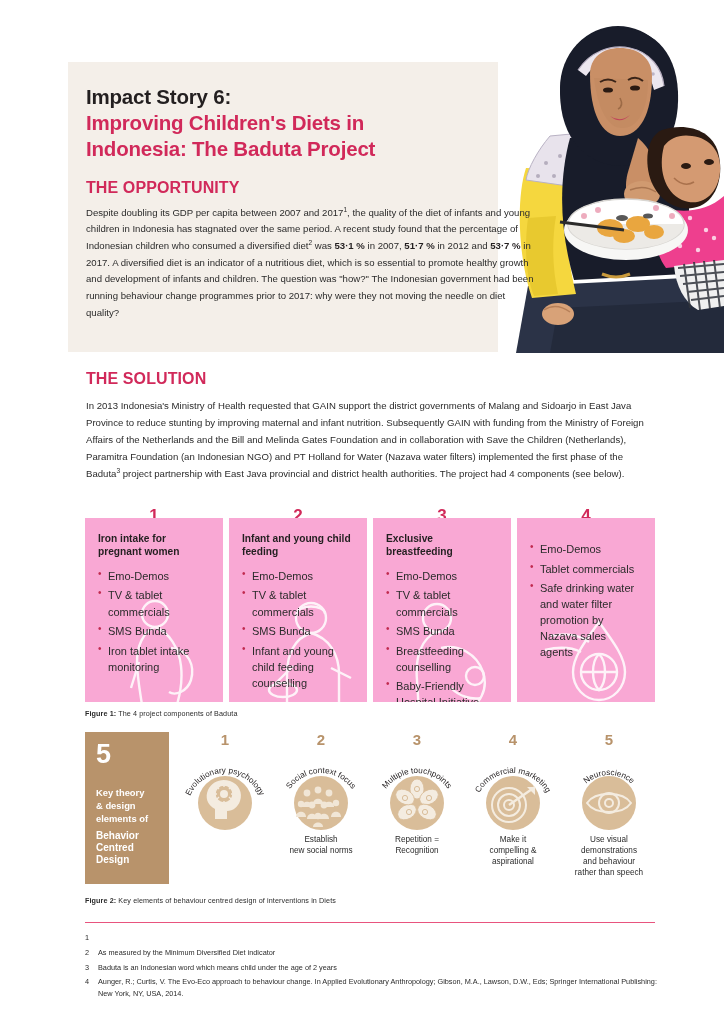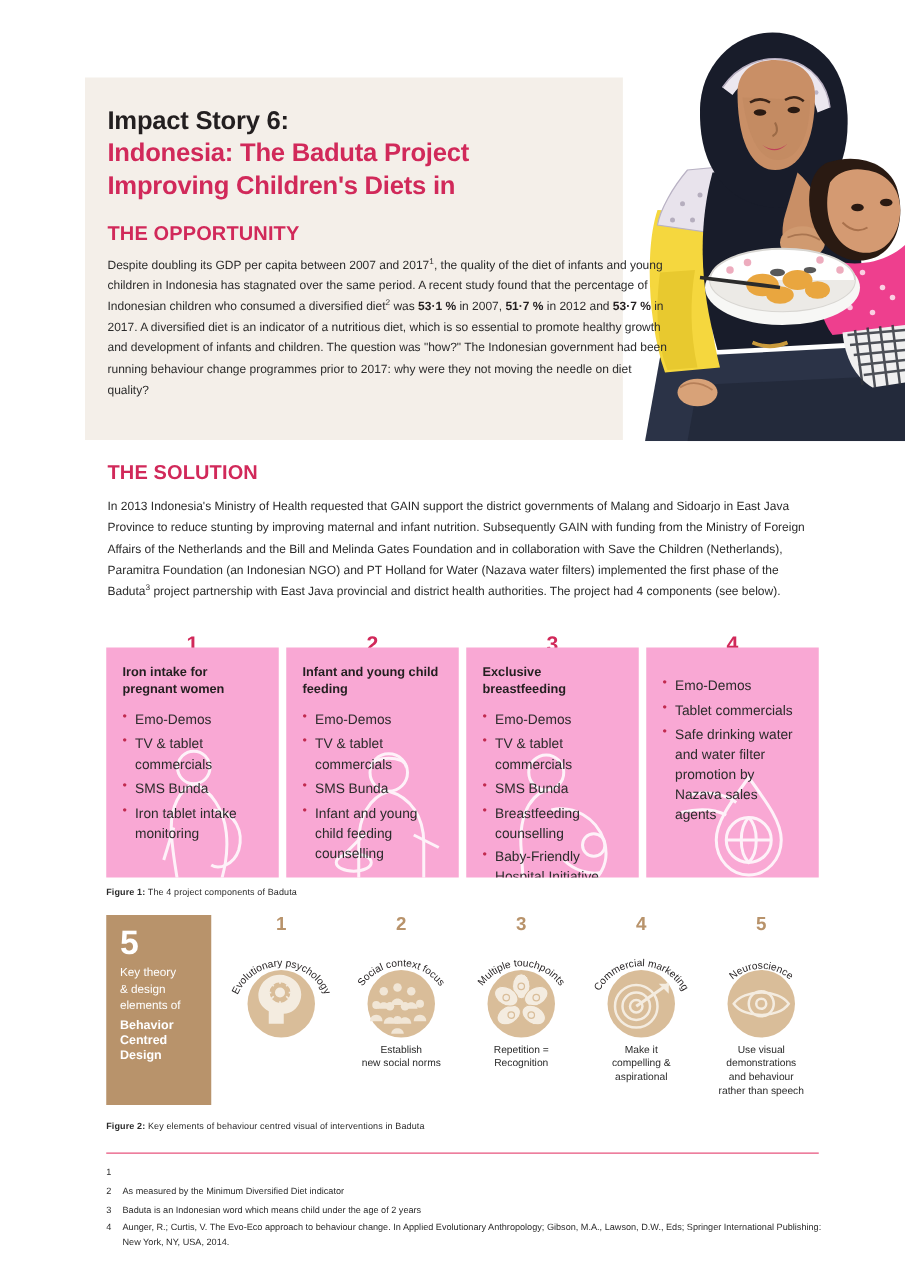--- a/index.html
+++ b/index.html
@@ -79,21 +79,21 @@
   .fig-caption b { font-weight: bold; }
   #fig1-caption { position: absolute; left: 85px; top: 709px; }
 
   
   .bcd { position: absolute; left: 85px; top: 732px; width: 570px; height: 152px; }
   .bcd-left {
     position: absolute; left: 0; top: 0; width: 84px; height: 152px;
     background: #b8936b; padding: 10px 9px 0 11px; color: #fff;
   }
   .bcd-num { font-size: 27px; font-weight: bold; line-height: 0.95; }
-  .bcd-sub { font-size: 9.4px; line-height: 1.38; margin-top: 4px; font-weight: 400; }
+  .bcd-sub { font-size: 9.4px; line-height: 1.38; margin-top: 19px; font-weight: 700; }
   .bcd-strong { font-size: 10px; font-weight: bold; line-height: 1.24; margin-top: 4px; }
 
   .bcd-items {
     position: absolute; left: 92px; top: 0; width: 478px; height: 152px;
     display: flex;
   }
   .bcd-item { flex: 1; text-align: center; position: relative; }
   .bcd-item-num { font-size: 15px; font-weight: bold; color: #b8936b; line-height: 1; }
   .bcd-circle-wrap { position: relative; width: 96px; height: 84px; margin: 2px auto 0 auto; }
   .bcd-desc {
@@ -225,22 +225,22 @@
 
       <ellipse cx="60" cy="296" rx="16" ry="11" fill="#d8a278"></ellipse>
       <path d="M46 292 q12 -8 26 2" stroke="#b67f58" stroke-width="1.4" fill="none"></path>
 
       <path d="M104 256 q14 6 28 0" stroke="#c99a3c" stroke-width="3" fill="none"></path>
     </svg>
   </div>
 
   <div class="hero-text">
     <div class="title-line1">Impact Story 6:</div>
+    <div class="title-line2">Improving Children's Diets in</div>
     <div class="title-line2">Indonesia: The Baduta Project</div>
-    <div class="title-line2">Improving Children's Diets in</div>
 
     <div class="sec-head opp-head">THE OPPORTUNITY</div>
     <p class="body-copy opp-copy"><span>Despite doubling its GDP per capita between 2007 and 2017</span><sup>1</sup><span>, the quality of the diet of infants and young children in Indonesia has stagnated over the same period. A recent study found that the percentage of Indonesian children who consumed a diversified diet</span><sup>2</sup><span> was </span><b>53·1 %</b><span> in 2007, </span><b>51·7 %</b><span> in 2012 and </span><b>53·7 %</b><span> in 2017. A diversified diet is an indicator of a nutritious diet, which is so essential to promote healthy growth and development of infants and children. The question was "how?" The Indonesian government had been running behaviour change programmes prior to 2017: why were they not moving the needle on diet quality?</span></p>
   </div>
 
   <div class="solution">
     <div class="sec-head">THE SOLUTION</div>
     <p class="body-copy sol-copy"><span>In 2013 Indonesia's Ministry of Health requested that GAIN support the district governments of Malang and Sidoarjo in East Java Province to reduce stunting by improving maternal and infant nutrition. Subsequently GAIN with funding from the Ministry of Foreign Affairs of the Netherlands and the Bill and Melinda Gates Foundation and in collaboration with Save the Children (Netherlands), Paramitra Foundation (an Indonesian NGO) and PT Holland for Water (Nazava water filters) implemented the first phase of the Baduta</span><sup>3</sup><span> project partnership with East Java provincial and district health authorities. The project had 4 components (see below).</span></p>
   </div>
 
@@ -494,21 +494,21 @@
           <div>Use visual</div>
           <div>demonstrations</div>
           <div>and behaviour</div>
           <div>rather than speech</div>
         </div>
       </div>
 
     </div>
   </div>
 
-  <div class="fig-caption" id="fig2-caption"><b>Figure 2:</b><span> Key elements of behaviour centred visual of interventions in Baduta</span></div>
+  <div class="fig-caption" id="fig2-caption"><b>Figure 2:</b><span> Key elements of behaviour centred design of interventions in Diets</span></div>
 
   <div class="rule"></div>
 
   <div class="notes">
     <div class="note">
       <span class="note-idx">1</span>
     </div>
     <div class="note">
       <span class="note-idx">2</span>
       <span>As measured by the Minimum Diversified Diet indicator</span>

